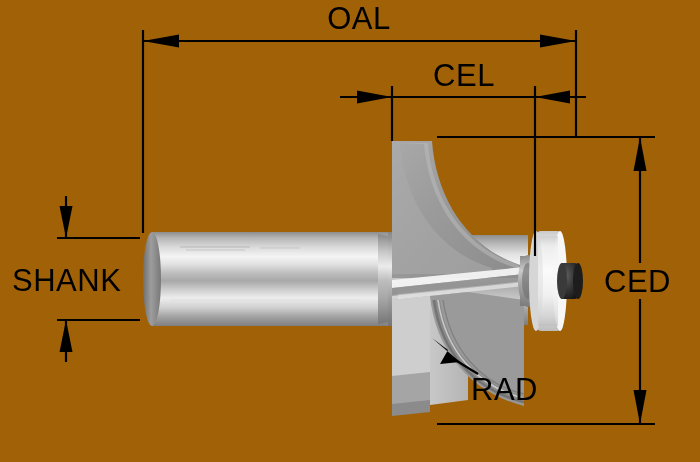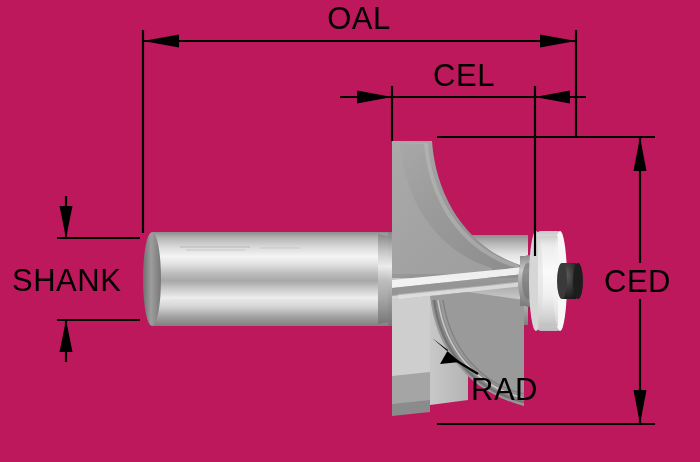--- a/index.html
+++ b/index.html
@@ -4,21 +4,21 @@
 <style>
   html, body {
     margin: 0;
     padding: 0;
     background: #ffffff;
   }
   #stage {
     position: relative;
     width: 700px;
     height: 462px;
-    background: #be185d;
+    background: #a16207;
     overflow: hidden;
     font-family: "Liberation Sans", sans-serif;
   }
   #diagram-svg {
     position: absolute;
     left: 0;
     top: 0;
     width: 700px;
     height: 462px;
   }

